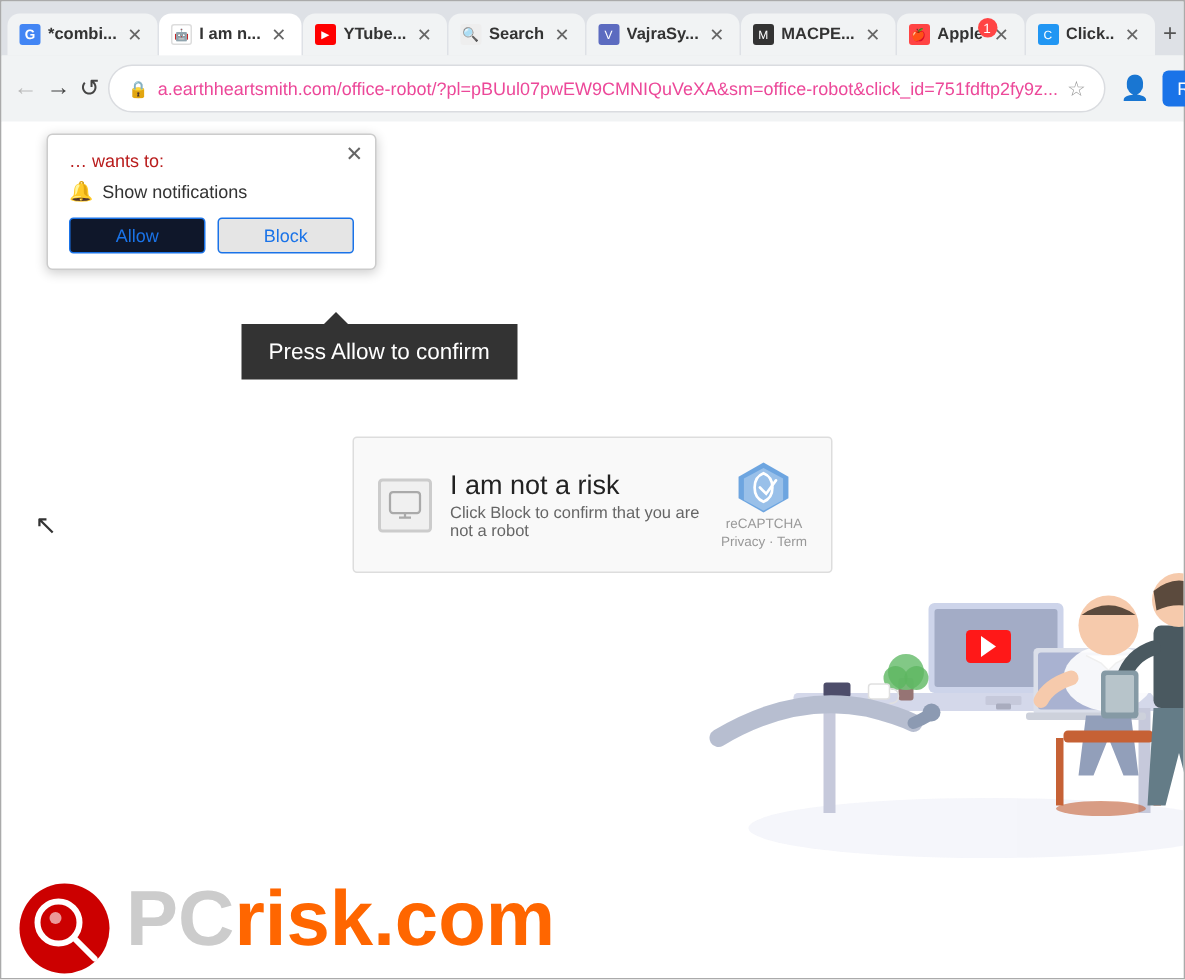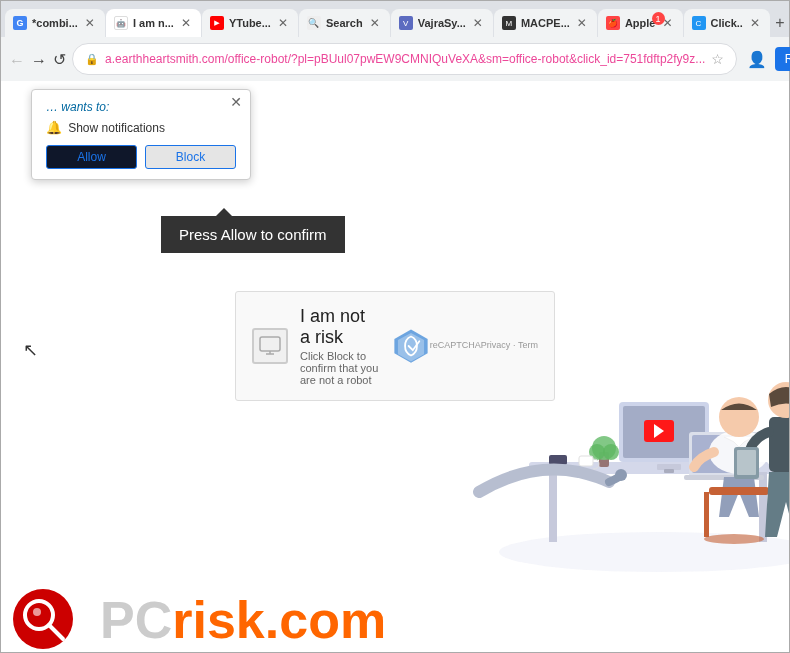--- a/index.html
+++ b/index.html
@@ -165,23 +165,22 @@
     .popup-close {
       position: absolute;
       top: 4px;
       right: 8px;
       font-size: 14px;
       color: #666;
       cursor: pointer;
     }
     .popup-wants {
       font-size: 12px;
-      color: #0369a1;
+      color: #b91c1c;
       margin-bottom: 6px;
-      font-style: italic;
     }
     .popup-notification-row {
       display: flex;
       align-items: center;
       gap: 6px;
       font-size: 12px;
       color: #333;
       margin-bottom: 10px;
     }
     .bell-icon {
@@ -274,20 +273,21 @@
       color: #222;
       font-weight: 500;
     }
     .captcha-subtitle {
       font-size: 11px;
       color: #666;
       margin-top: 2px;
     }
     .captcha-logo-area {
       display: flex;
+      flex-direction: column;
       align-items: center;
       font-size: 9px;
       color: #999;
     }
     .recaptcha-icon {
       width: 38px;
       height: 38px;
     }
     .recaptcha-text {
       font-size: 9px;
@@ -295,22 +295,21 @@
       text-align: center;
       line-height: 1.3;
     }
 
     
     .pcrisk-logo {
       position: absolute;
       bottom: 0;
       left: 10px;
       display: flex;
-      align-items: center;
-      gap: 24px;
+      gap: 8px;
     }
 
     
     .cursor {
       position: absolute;
       top: 258px;
       left: 22px;
       font-size: 18px;
       color: #333;
       pointer-events: none;

